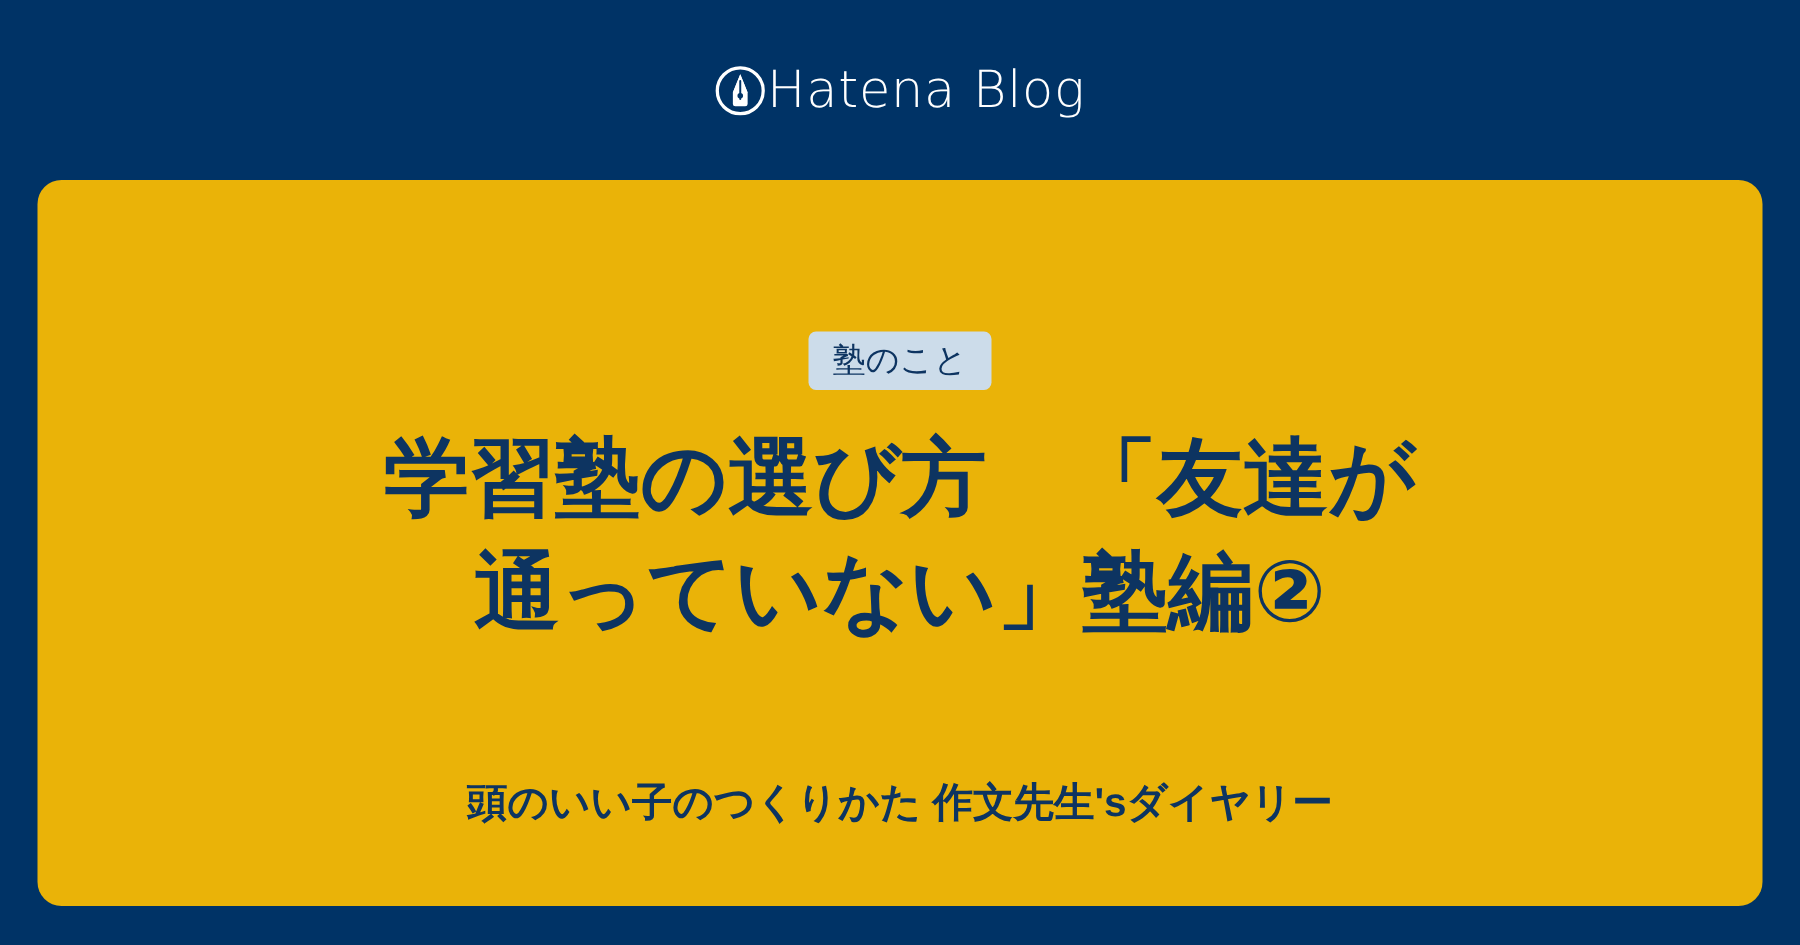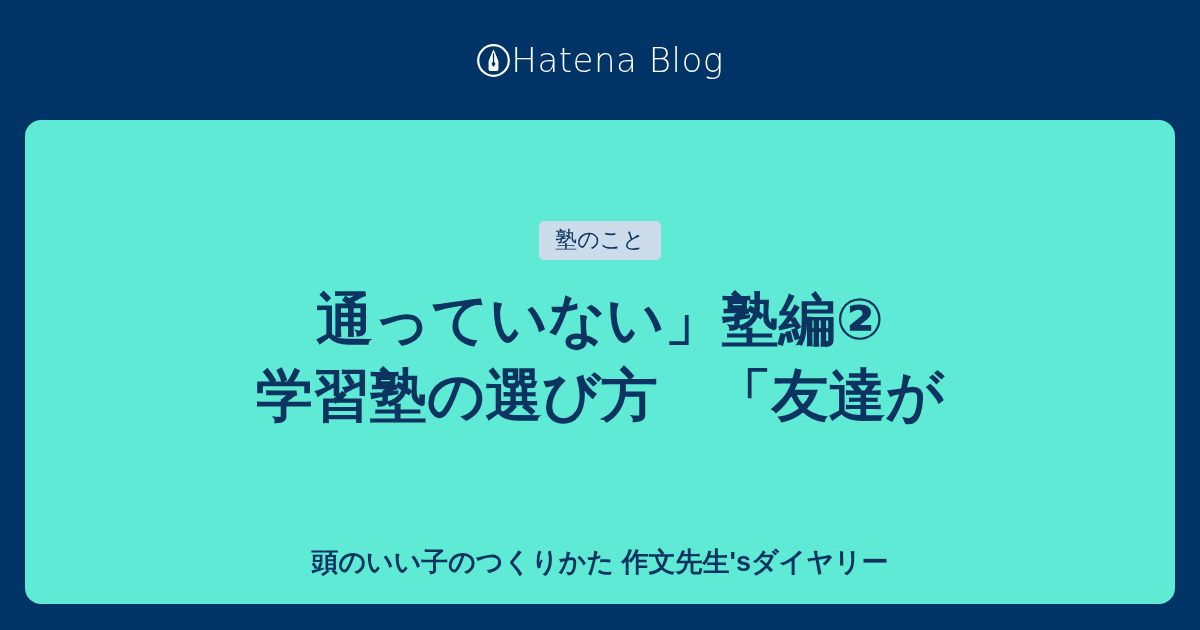--- a/index.html
+++ b/index.html
@@ -46,21 +46,21 @@
     font-family: "DejaVu Sans", "Liberation Sans", sans-serif;
   }
 
   
   .entry-card {
     position: absolute;
     left: 25px;
     top: 120px;
     width: 1150px;
     height: 484px;
-    background: #5eead4;
+    background: #eab308;
     border-radius: 16px;
     display: flex;
     flex-direction: column;
     align-items: center;
   }
 
   .entry-inner {
     width: 100%;
     padding: 0 60px;
     display: flex;
@@ -100,21 +100,21 @@
     max-width: 1000px;
   }
 
   .entry-title .title-line {
     display: block;
     white-space: pre;
   }
 
   
   .blog-title {
-    margin-top: 112px;
+    margin-top: 85px;
     color: #0d3461;
     font-size: 27px;
     font-weight: bold;
     line-height: 1.3;
     text-align: center;
     letter-spacing: 0px;
     white-space: nowrap;
   }
 </style>
 </head>
@@ -134,20 +134,20 @@
 </div>
 
 <div class="entry-card">
   <div class="entry-inner">
 
     <div class="category-row">
       <span class="category-tag">塾のこと</span>
     </div>
 
     <h1 class="entry-title">
+      <span class="title-line">学習塾の選び方　「友達が</span>
       <span class="title-line">通っていない」塾編②</span>
-      <span class="title-line">学習塾の選び方　「友達が</span>
     </h1>
 
     <div class="blog-title">頭のいい子のつくりかた 作文先生'sダイヤリー</div>
 
   </div>
 </div>
 
 </body></html>

